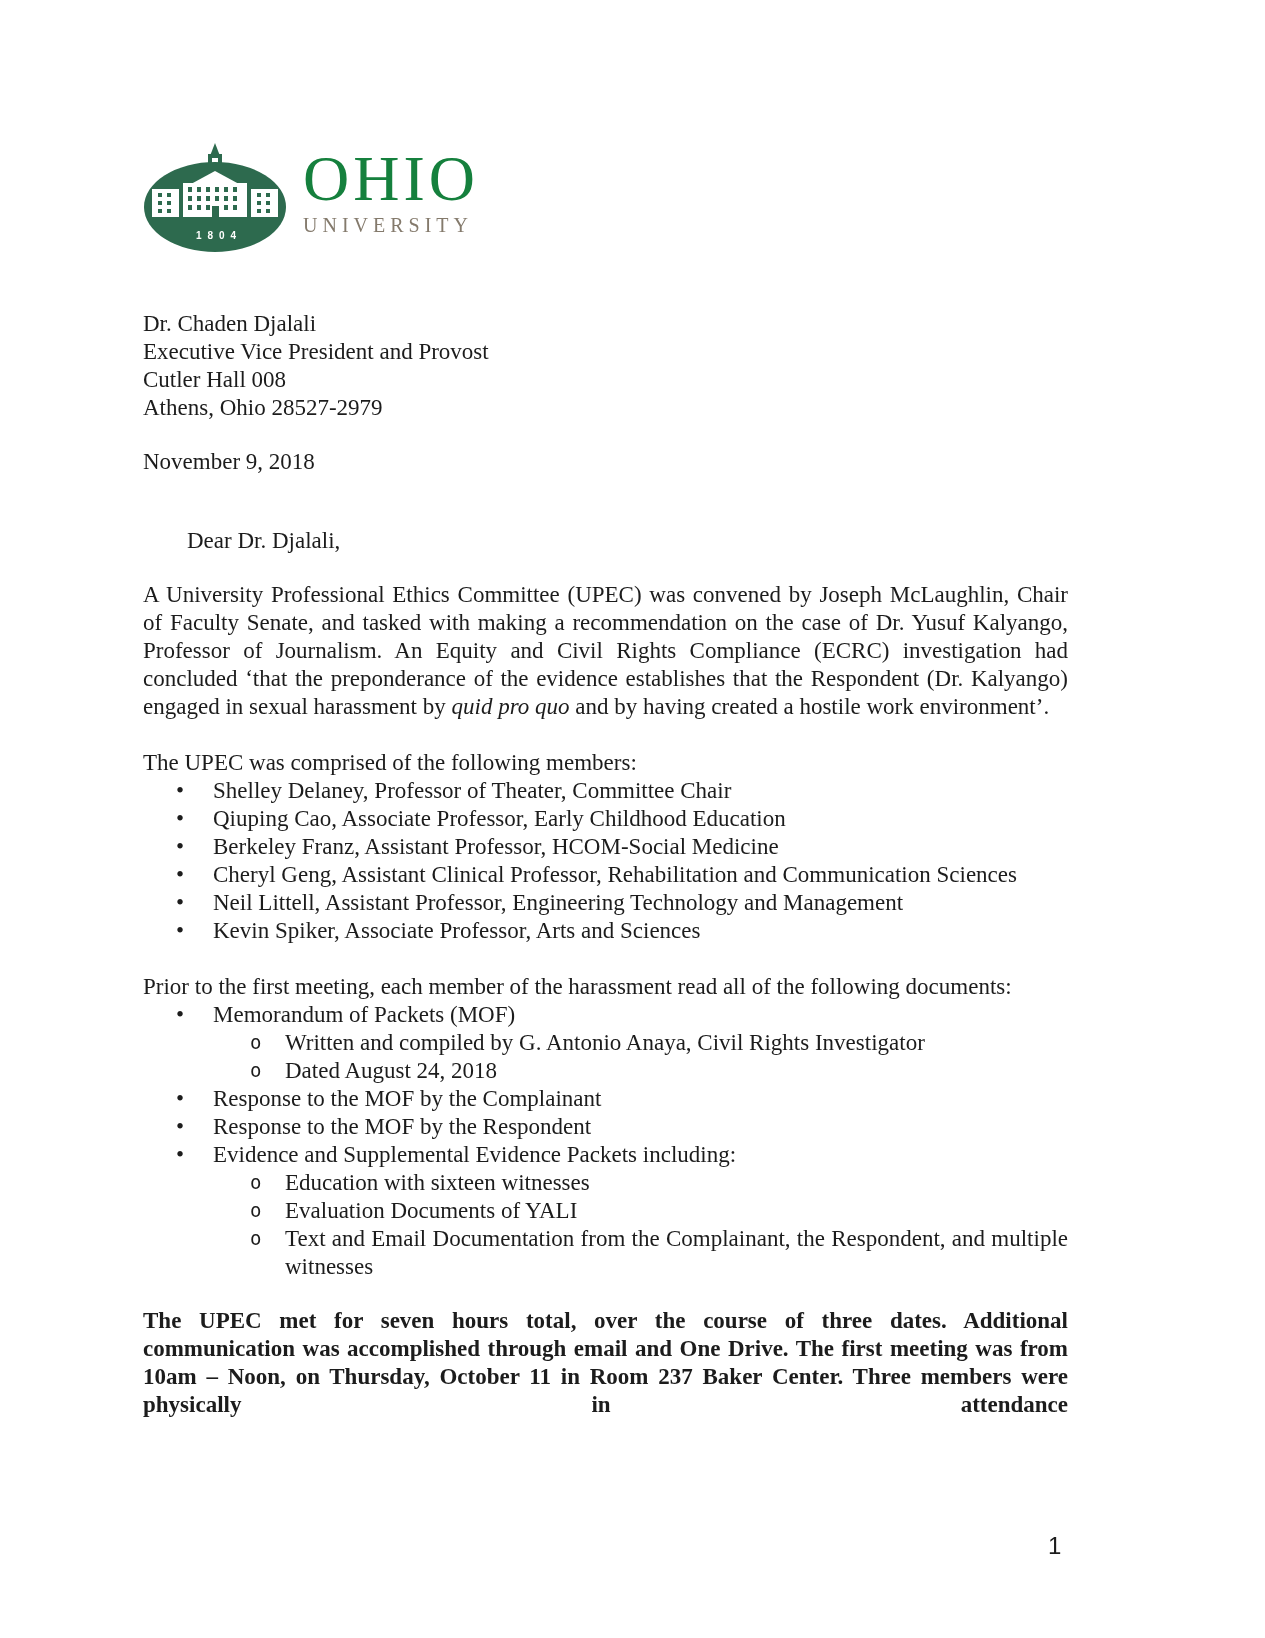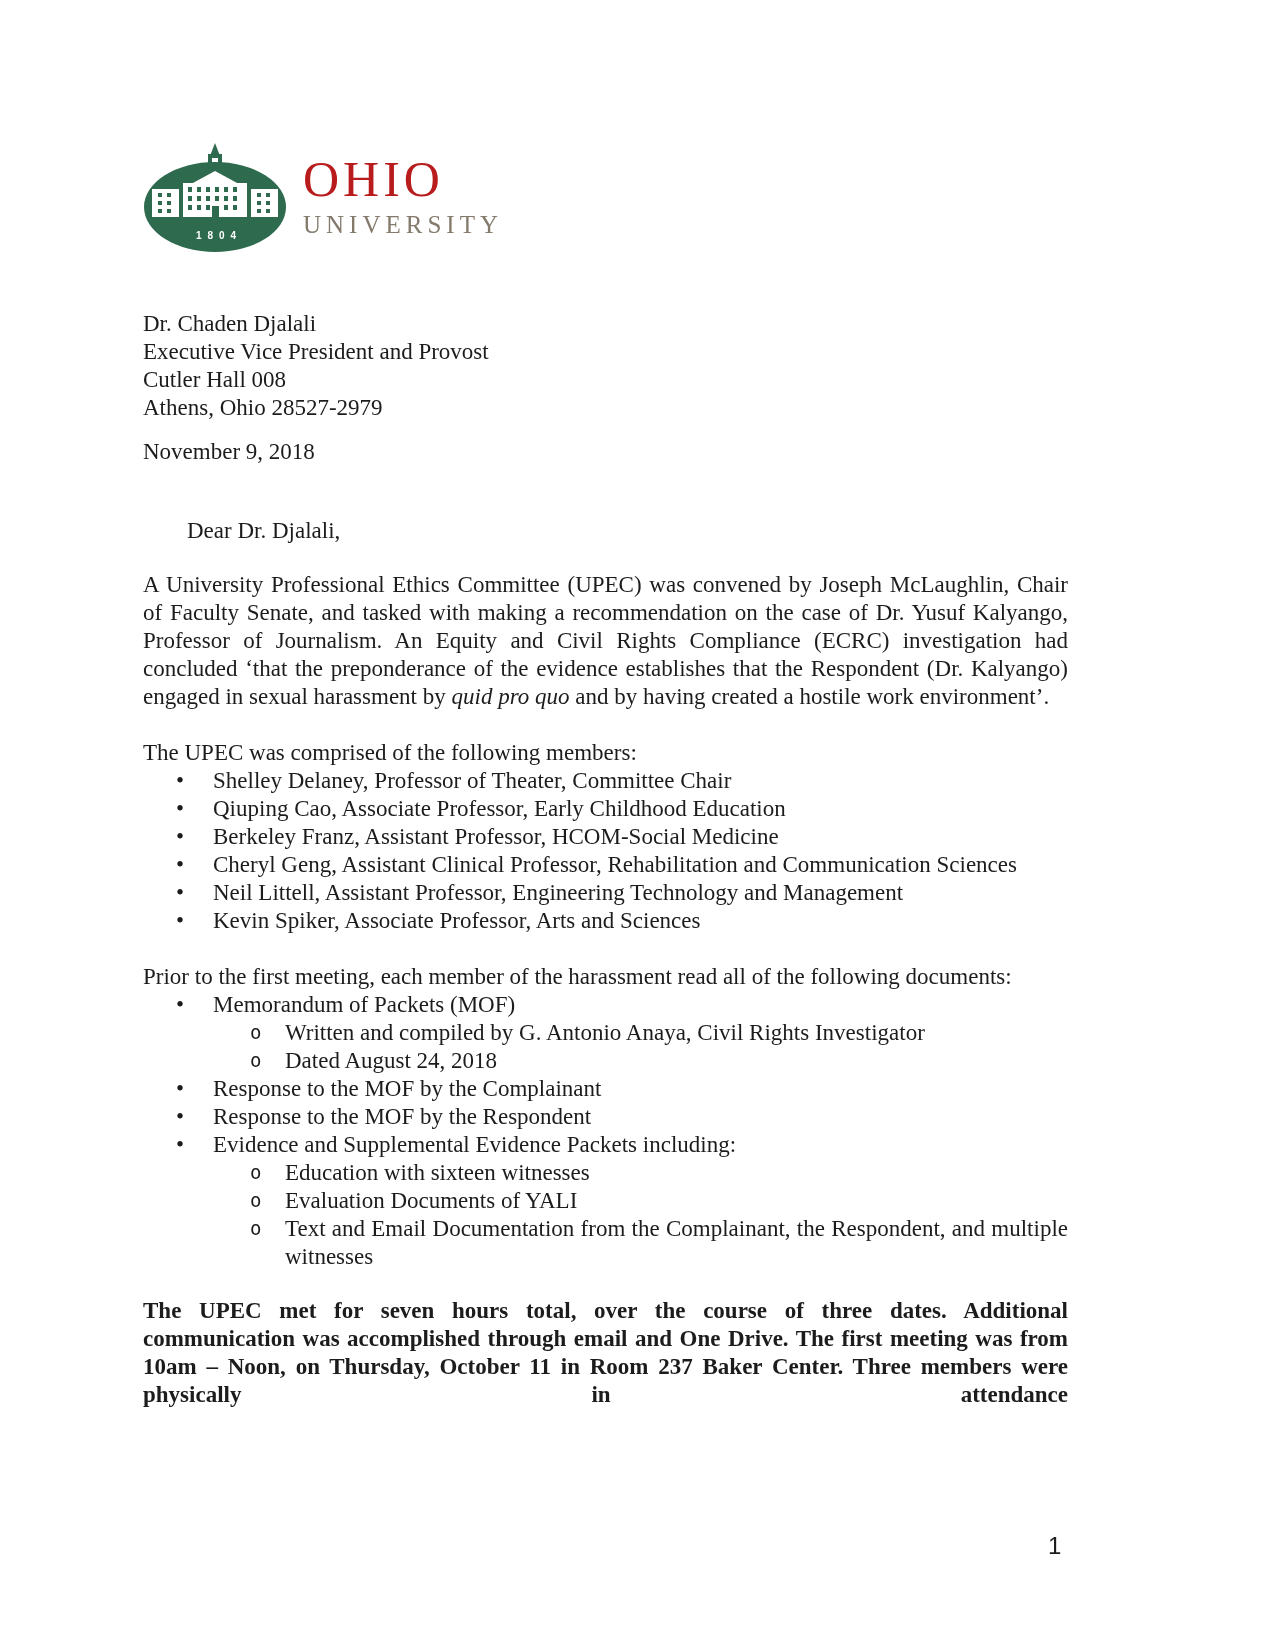--- a/index.html
+++ b/index.html
@@ -21,35 +21,35 @@
     width: 925px;
     font-size: 23px;
     line-height: 28px;
   }
   
   .logo-row { display: flex; align-items: flex-start; gap: 16px; height: 110px; }
   .seal { width: 144px; height: 110px; flex: 0 0 auto; }
   .wordmark-block { margin-top: 10px; }
   .wordmark {
     font-family: "Liberation Serif", serif;
-    font-size: 50px;
+    font-size: 64px;
     line-height: 52px;
     letter-spacing: 4px;
-    color: #b91c1c;
+    color: #15803d;
   }
   .wordmark-sub {
     font-family: "Liberation Serif", serif;
-    font-size: 25px;
+    font-size: 20px;
     letter-spacing: 5px;
     color: #847a6c;
     margin-top: 6px;
   }
   
   .recipient { margin-top: 57px; }
-  .date-line { margin-top: 16px; }
+  .date-line { margin-top: 26px; }
   .salutation { margin-top: 51px; margin-left: 44px; }
   .para { margin-top: 26px; text-align: justify; }
   .para .it { font-style: italic; }
   .list-intro { margin-top: 28px; }
   ul.blist { list-style: none; }
   ul.blist > li {
     position: relative;
     padding-left: 70px;
     text-align: justify;
   }

